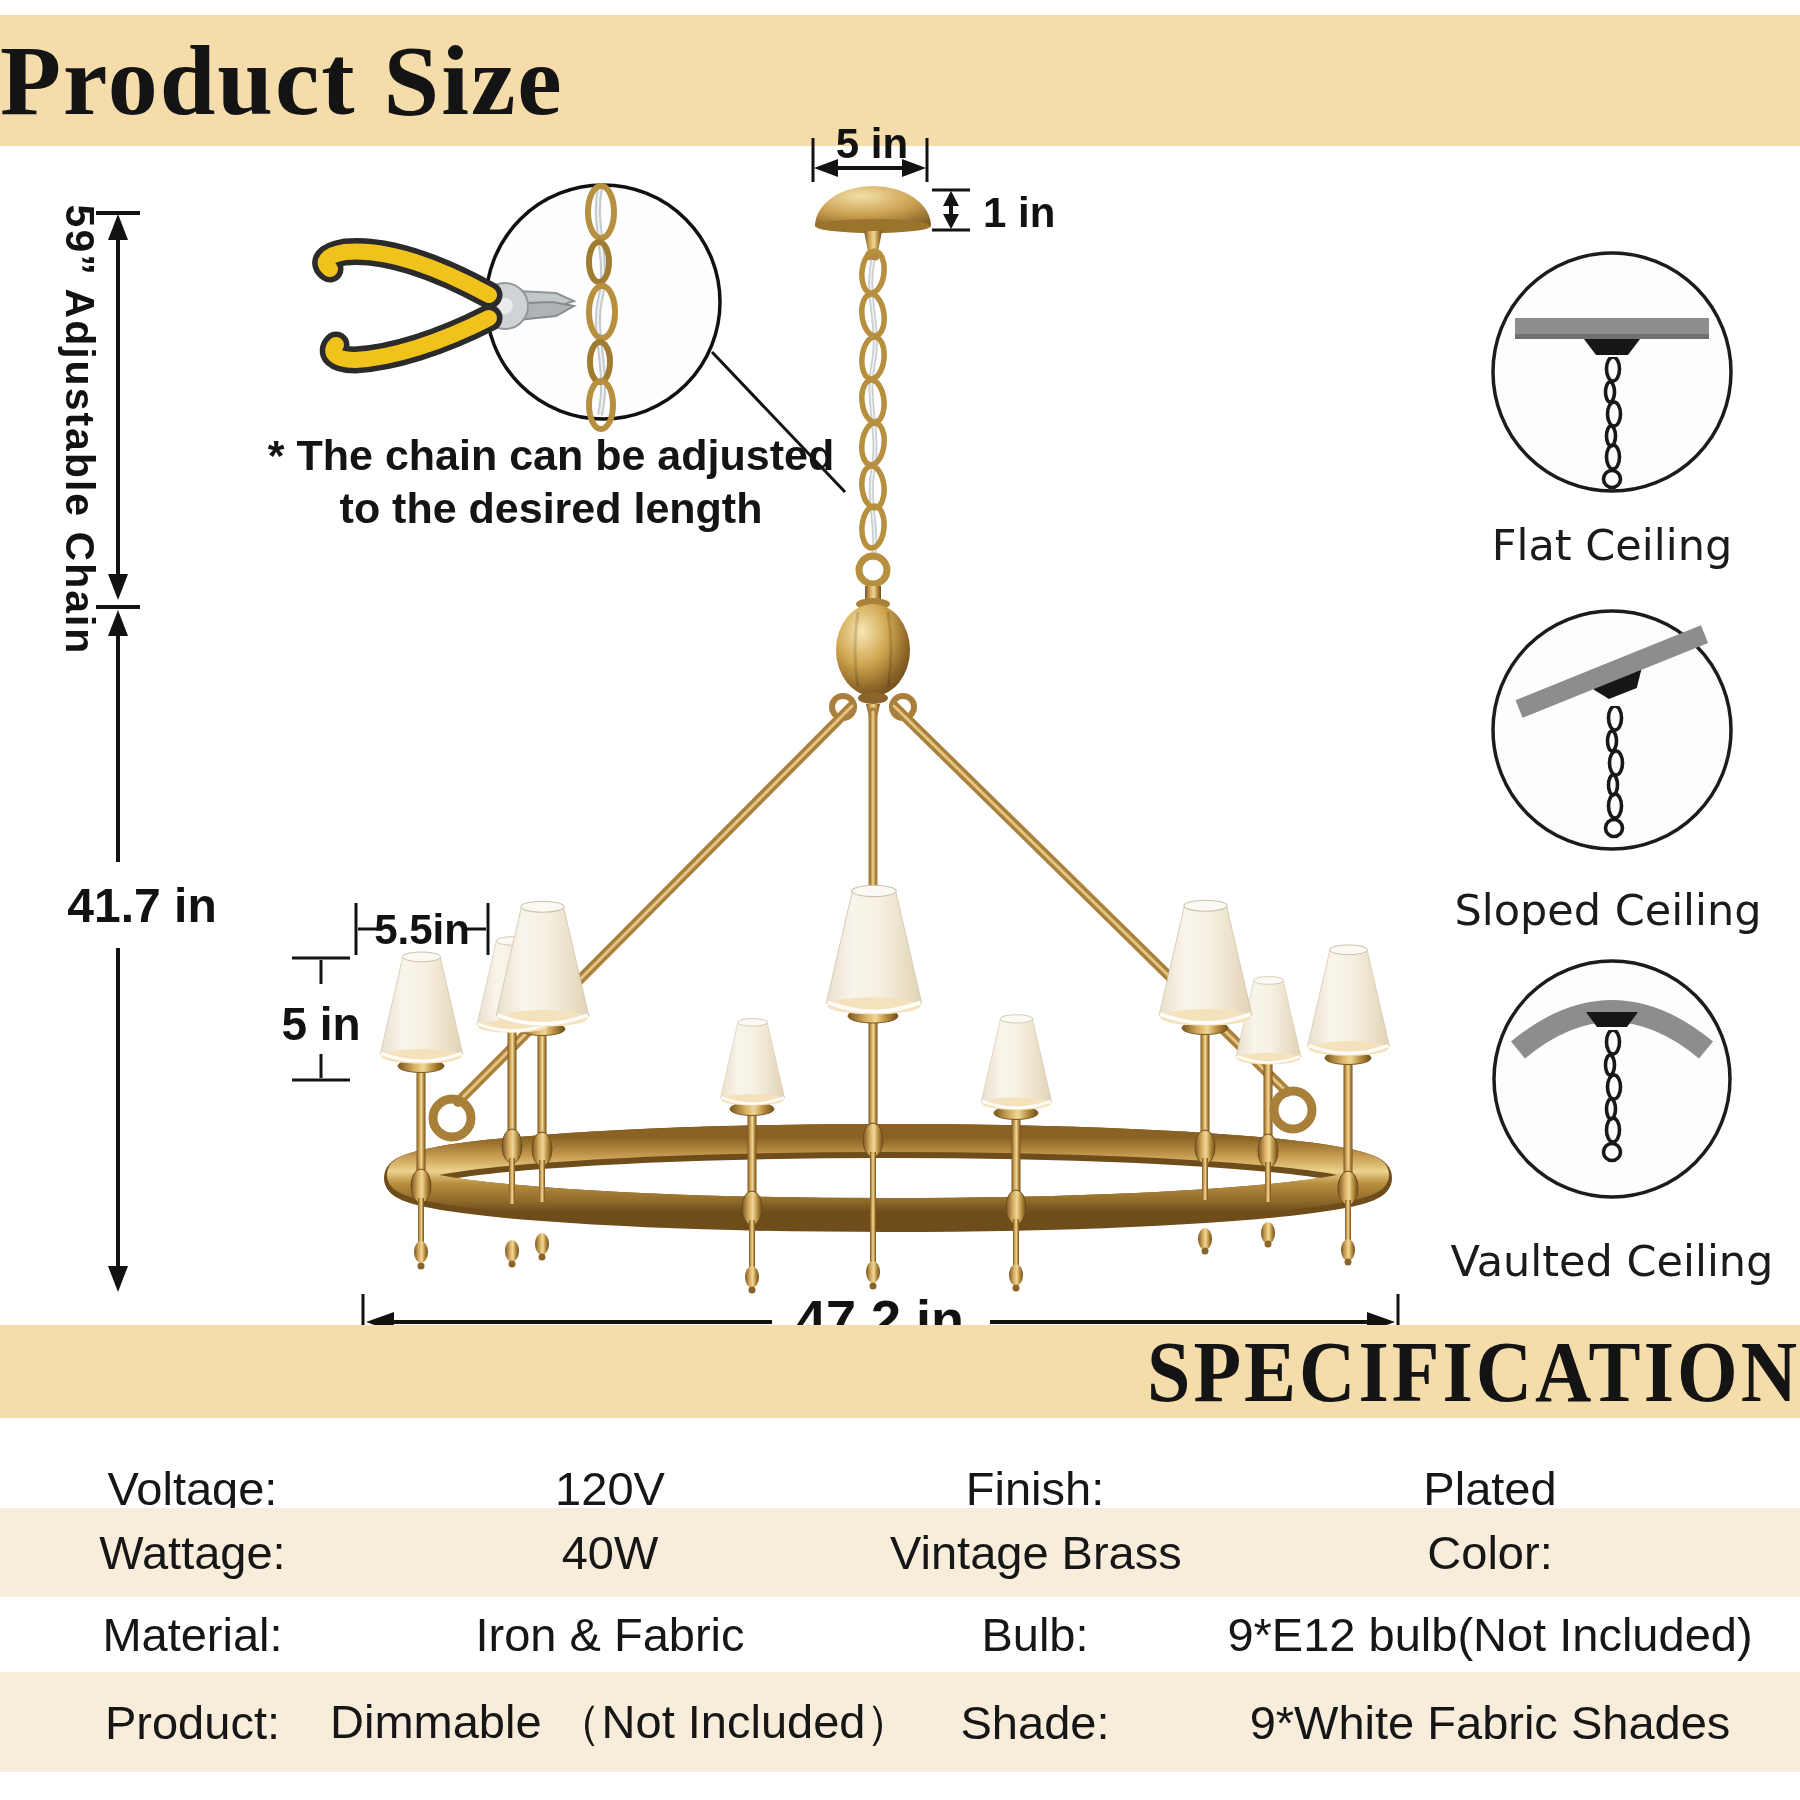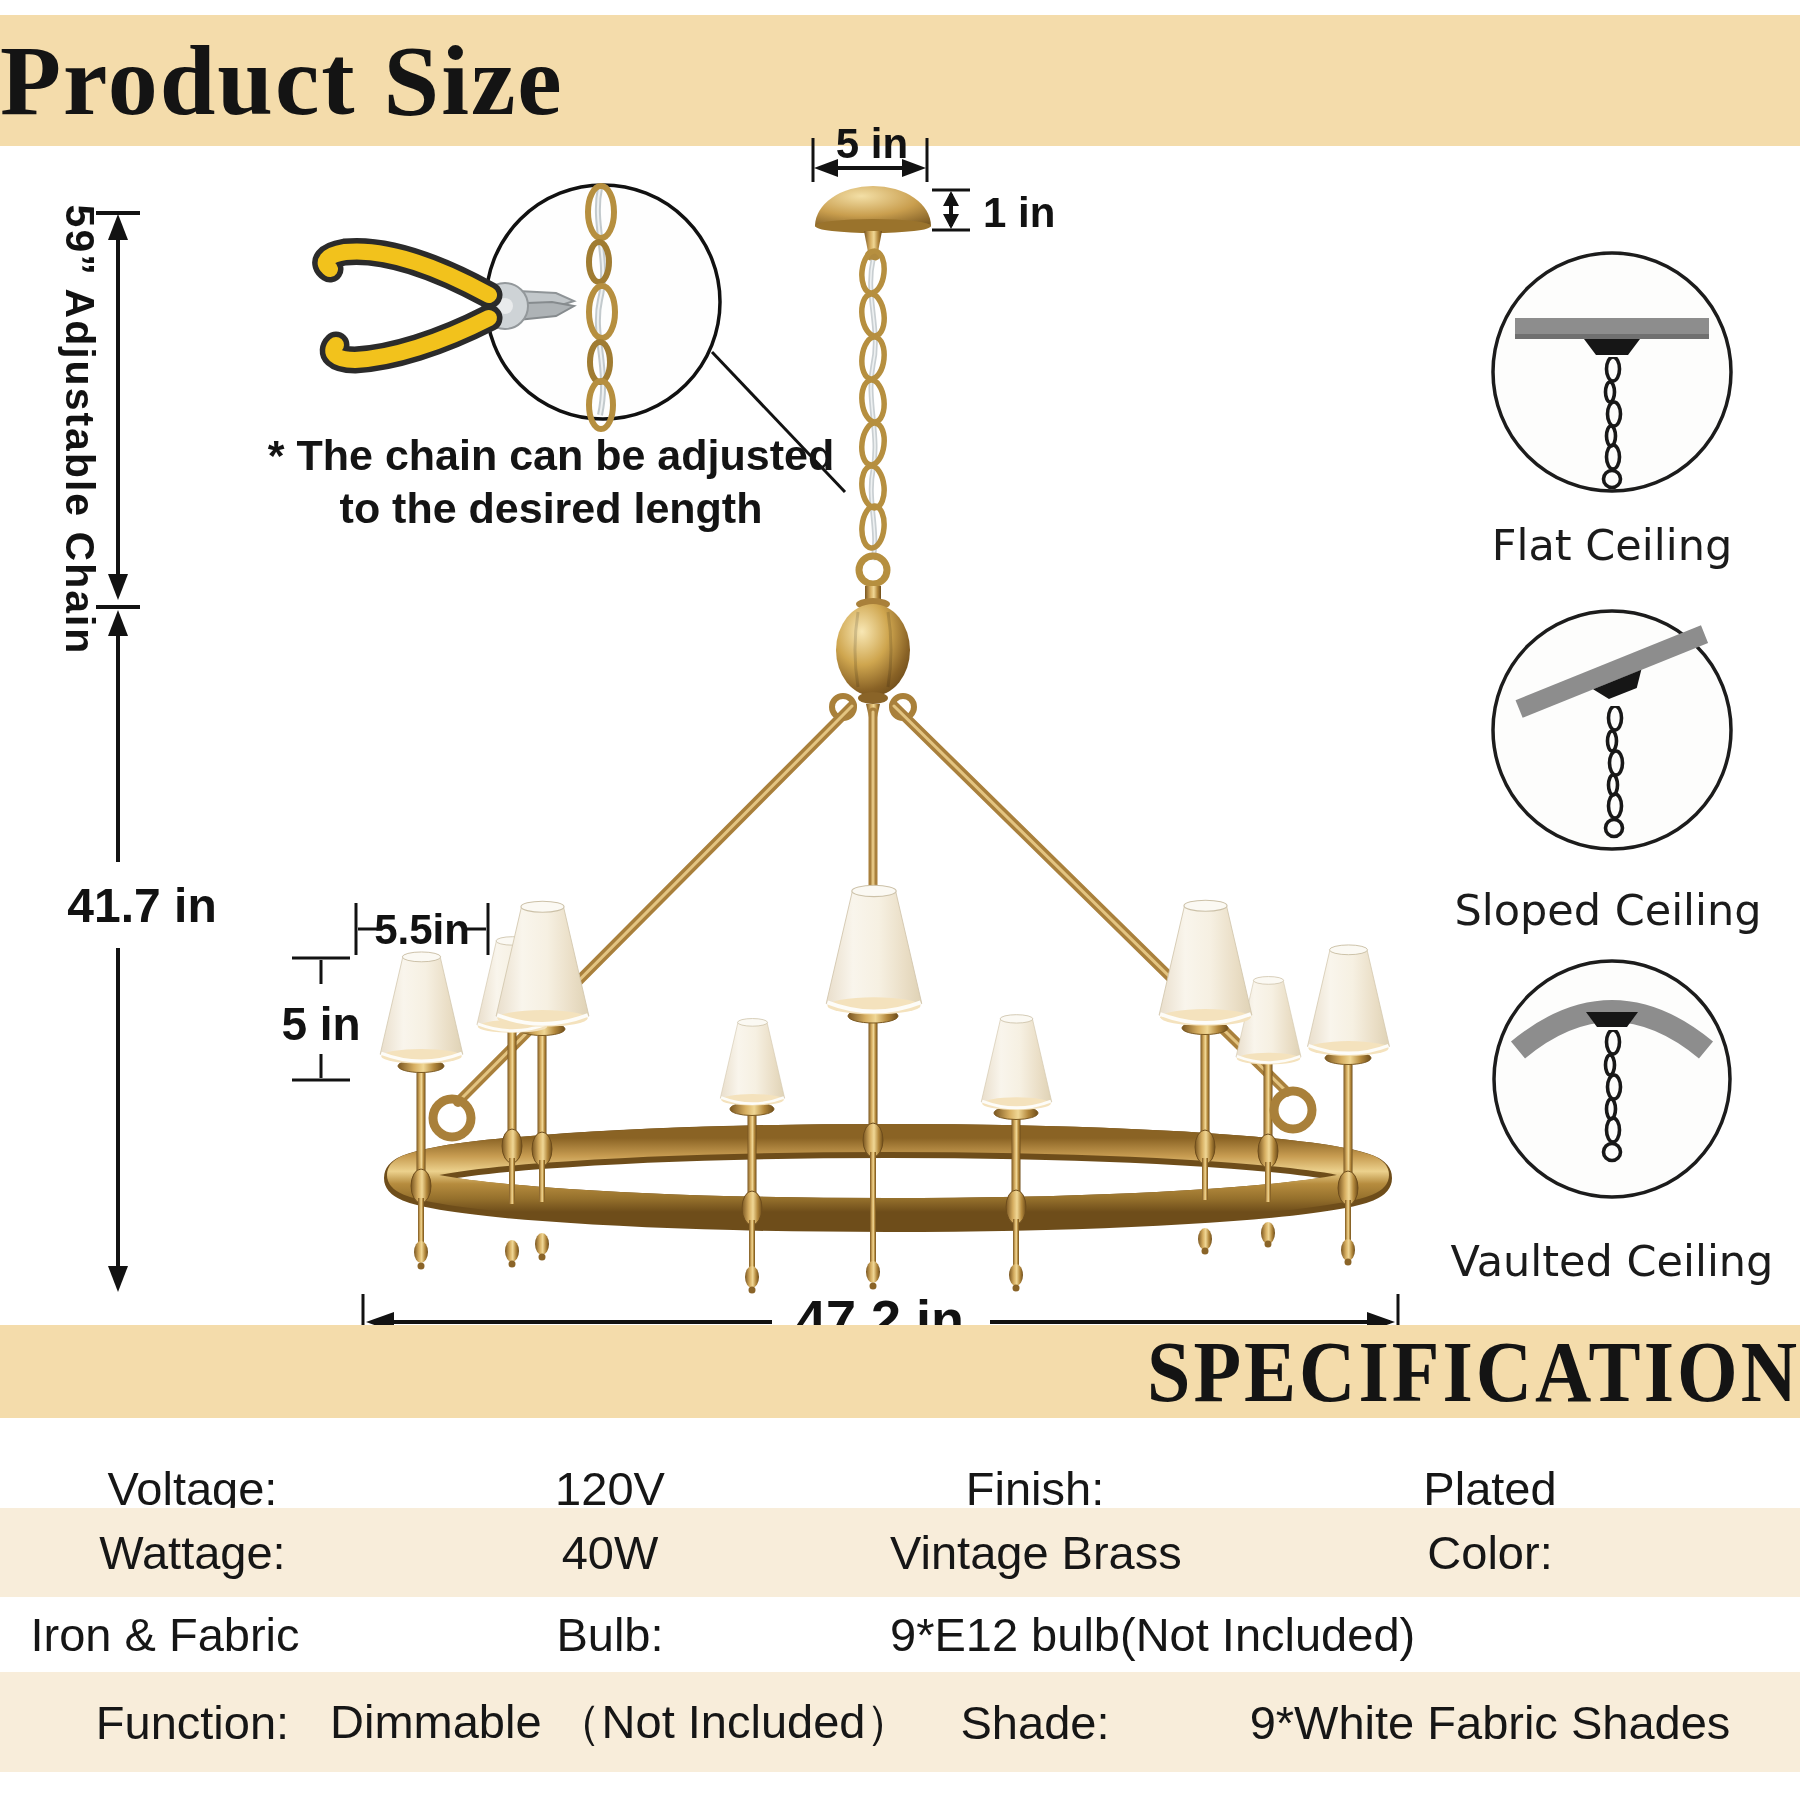--- a/index.html
+++ b/index.html
@@ -348,22 +348,23 @@
   <div class="cell">Finish:</div>
   <div class="cell">Plated</div>
 </div>
 <div class="spec-row r2">
   <div class="cell lbl-l">Wattage:</div>
   <div class="cell">40W</div>
   <div class="cell">Vintage Brass</div>
   <div class="cell">Color:</div>
 </div>
 <div class="spec-row r3">
+  <div class="cell lbl-l">Material:</div>
   <div class="cell">Iron &amp; Fabric</div>
   <div class="cell">Bulb:</div>
   <div class="cell">9*E12 bulb(Not Included)</div>
 </div>
 <div class="spec-row r4">
-  <div class="cell lbl-l">Function:</div>
+  <div class="cell lbl-l">Product:</div>
   <div class="cell">Dimmable （Not Included）</div>
   <div class="cell">Shade:</div>
   <div class="cell">9*White Fabric Shades</div>
 </div>
 
 </body></html>

